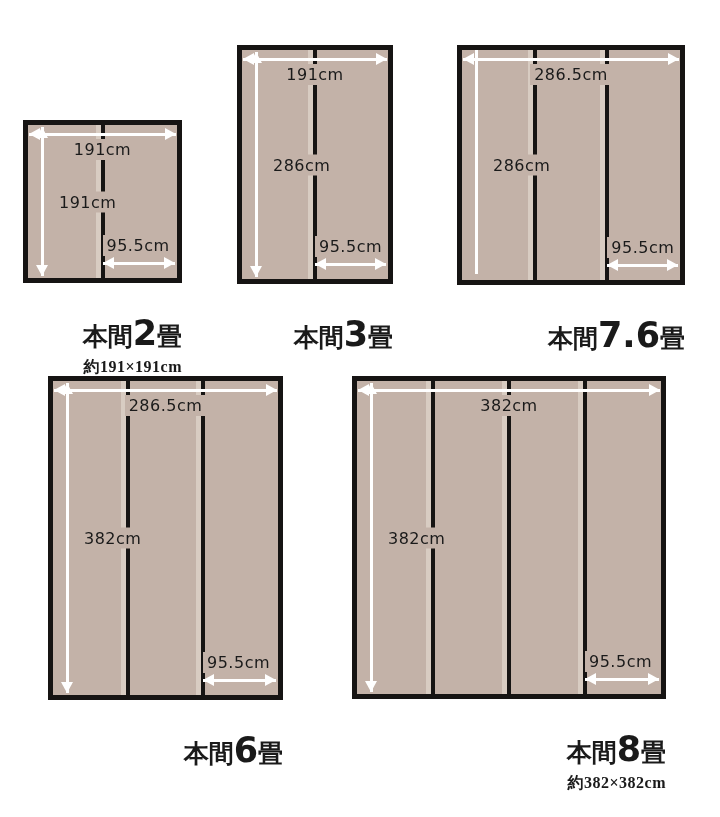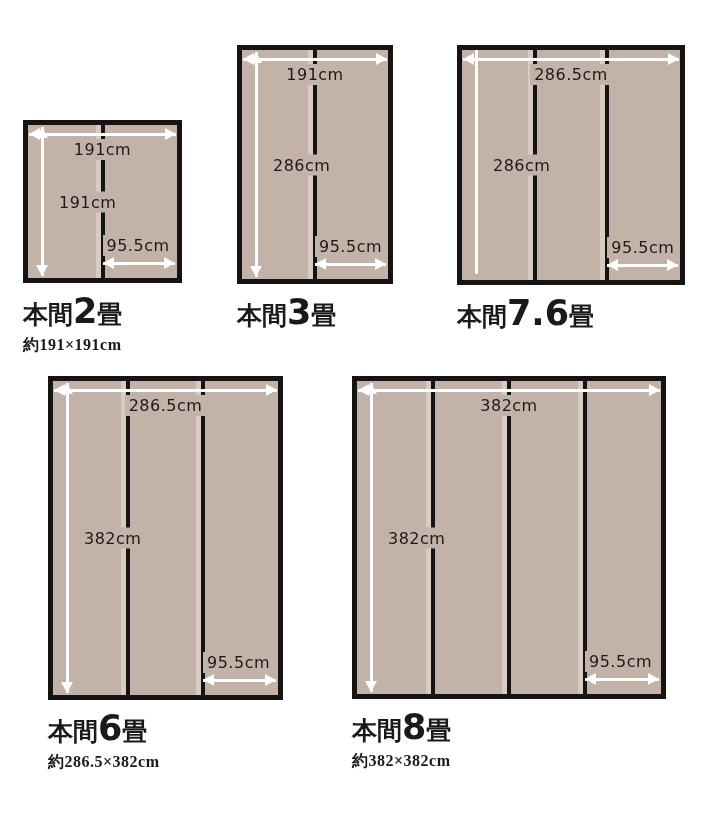--- a/index.html
+++ b/index.html
@@ -18,21 +18,21 @@
     border-left:6px solid transparent;border-right:6px solid transparent;border-bottom:11px solid var(--arrow);}
   .v-arrow::after{content:"";position:absolute;bottom:0;left:-5px;width:0;height:0;
     border-left:6px solid transparent;border-right:6px solid transparent;border-top:11px solid var(--arrow);}
   .v-line{position:absolute;width:3px;background:var(--arrow);z-index:3;}
   .dim-label{position:absolute;z-index:4;font-size:16px;color:var(--ink);white-space:nowrap;letter-spacing:0.5px;}
   .dim-label .bg{background:var(--mat-fill);padding:1px 4px;}
   .w-label{top:15px;left:0;right:0;text-align:center;}
   .h-label{top:50%;transform:translateY(-50%);left:27px;}
   .seam-label{bottom:23px;right:2px;}
   .seam-arrow{bottom:13px;right:2px;}
-  .caption{margin-top:7px;text-align:left;color:var(--ink);}
+  .caption{margin-top:29px;text-align:right;color:var(--ink);}
   .cap-title{font-weight:bold;font-size:25px;line-height:1.25;}
   .cap-title .num{font-size:35px;}
   .cap-sub{font-weight:bold;font-size:16px;margin-top:1px;letter-spacing:0.5px;font-family:Liberation Serif, serif;}
   
   .d1{left:23px;top:120px;width:159px;} .d1 .rect{height:153px;}
   .d2{left:237px;top:45px;width:156px;} .d2 .rect{height:229px;}
   .d3{left:457px;top:45px;width:228px;} .d3 .rect{height:230px;}
   .d4{left:48px;top:376px;width:235px;} .d4 .rect{height:314px;}
   .d5{left:352px;top:376px;width:314px;} .d5 .rect{height:313px;}
 </style>
@@ -94,21 +94,20 @@
       <div class="divider" style="left:calc(66.667% - 7px);"></div>
       <div class="h-arrow" style="left:1px;right:1px;top:8px;"></div>
       <div class="v-arrow" style="left:13px;top:2px;bottom:2px;"></div>
       <div class="h-arrow seam-arrow" style="left:66.667%;"></div>
       <div class="dim-label w-label"><span class="bg">286.5cm</span></div>
       <div class="dim-label h-label"><span class="bg">382cm</span></div>
       <div class="dim-label seam-label" style="left:66.667%;"><span class="bg">95.5cm</span></div>
     </div>
     <div class="caption">
       <div class="cap-title"><span>本間</span><span class="num">6</span><span>畳</span></div>
-      <div class="cap-sub">約286.5×382cm</div>
     </div>
   </div>
 
   <div class="diagram d5">
     <div class="rect">
       <div class="divider" style="left:calc(25% - 7px);"></div>
       <div class="divider" style="left:calc(50% - 7px);"></div>
       <div class="divider" style="left:calc(75% - 7px);"></div>
       <div class="h-arrow" style="left:1px;right:1px;top:8px;"></div>
       <div class="v-arrow" style="left:13px;top:2px;bottom:2px;"></div>

